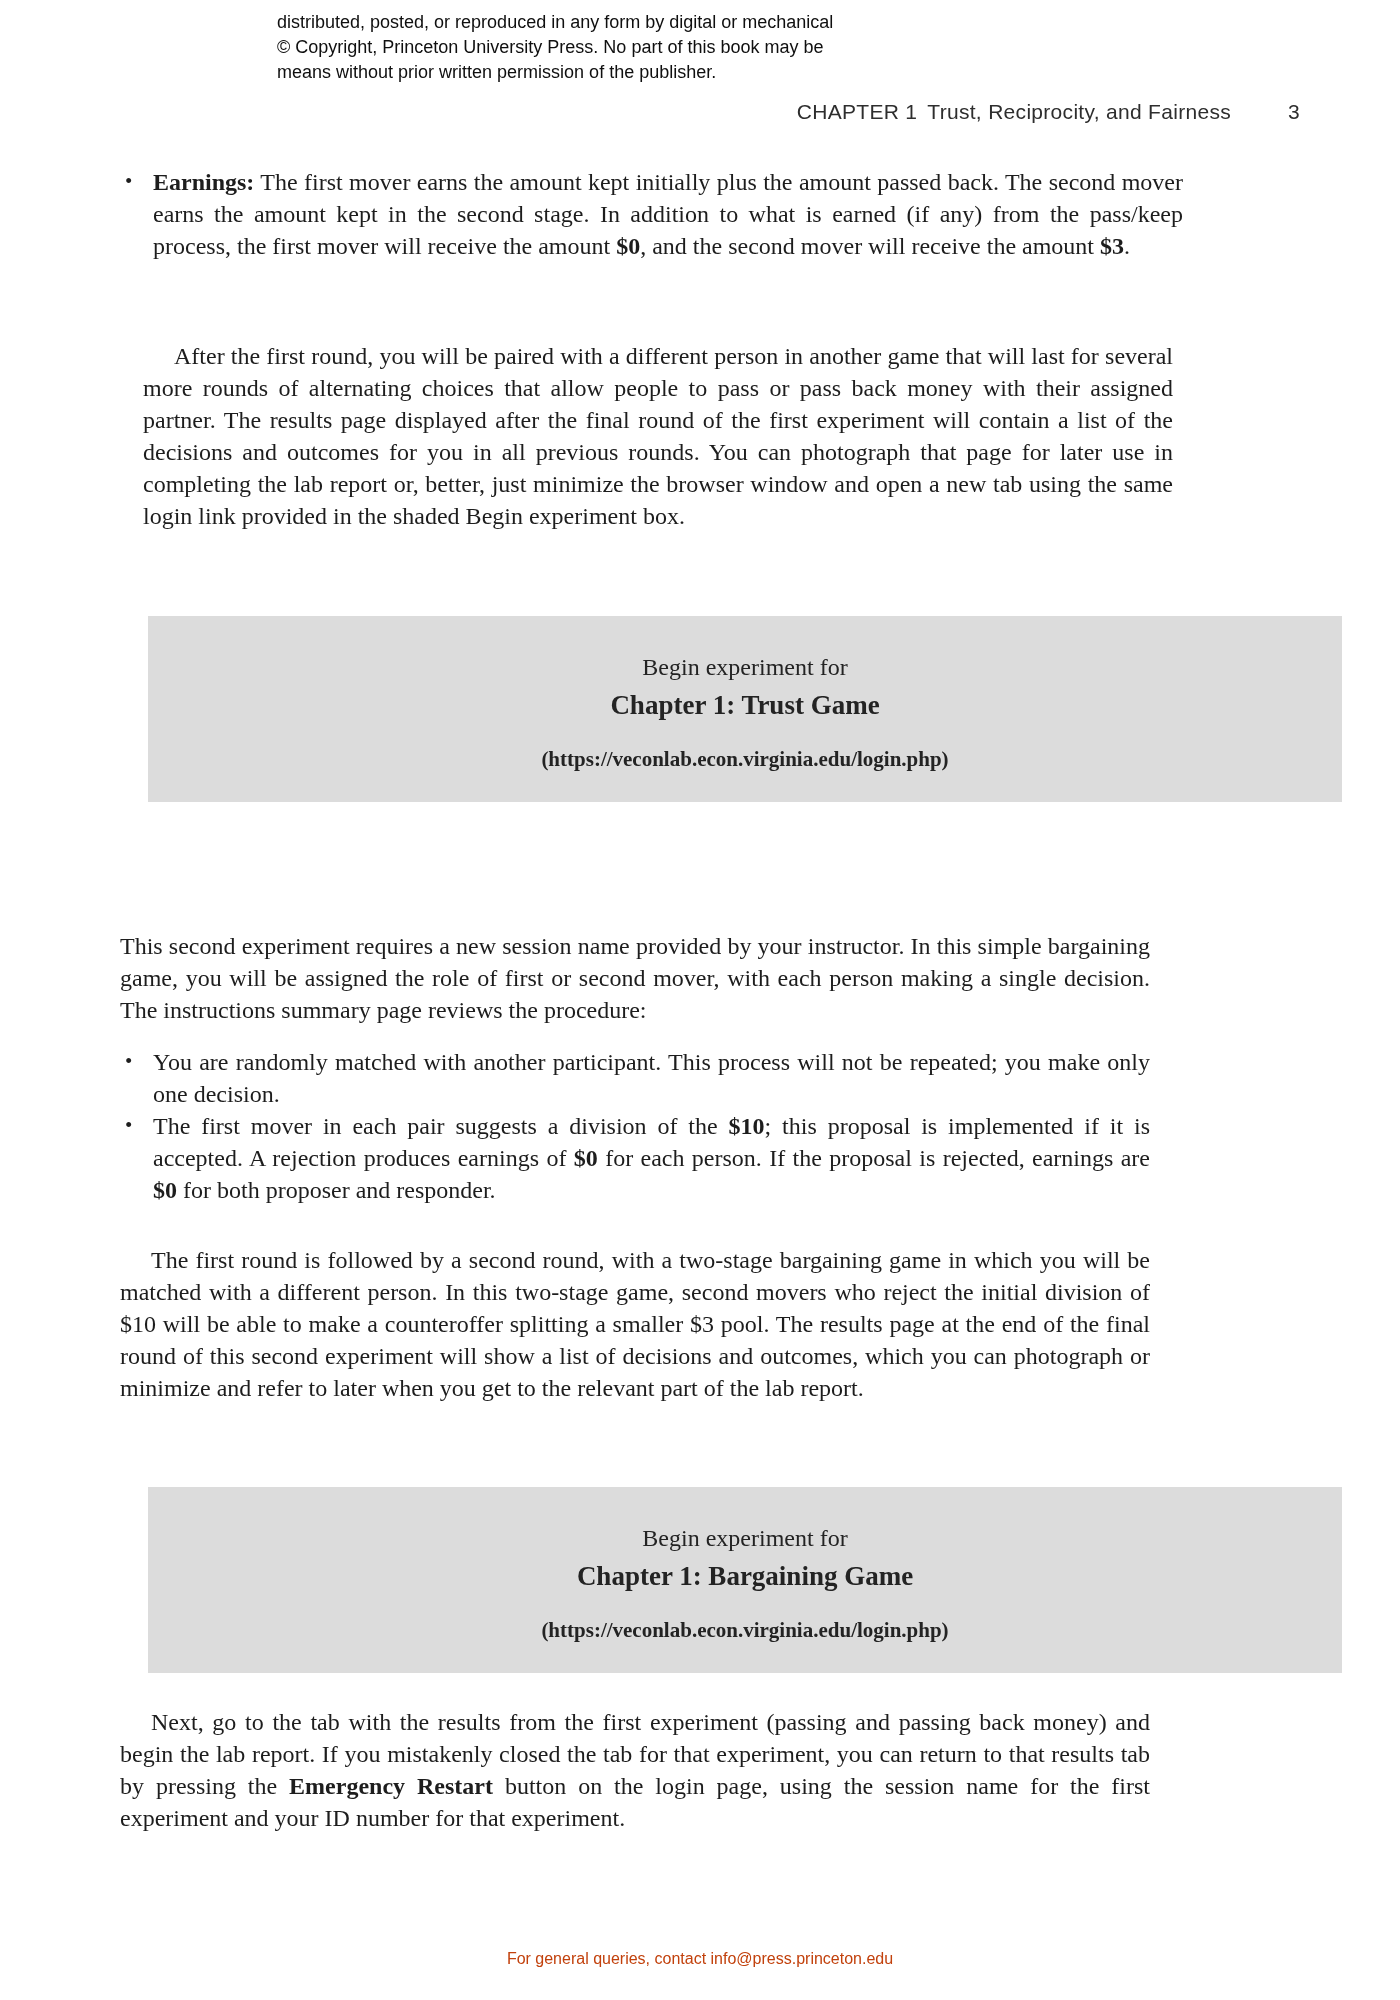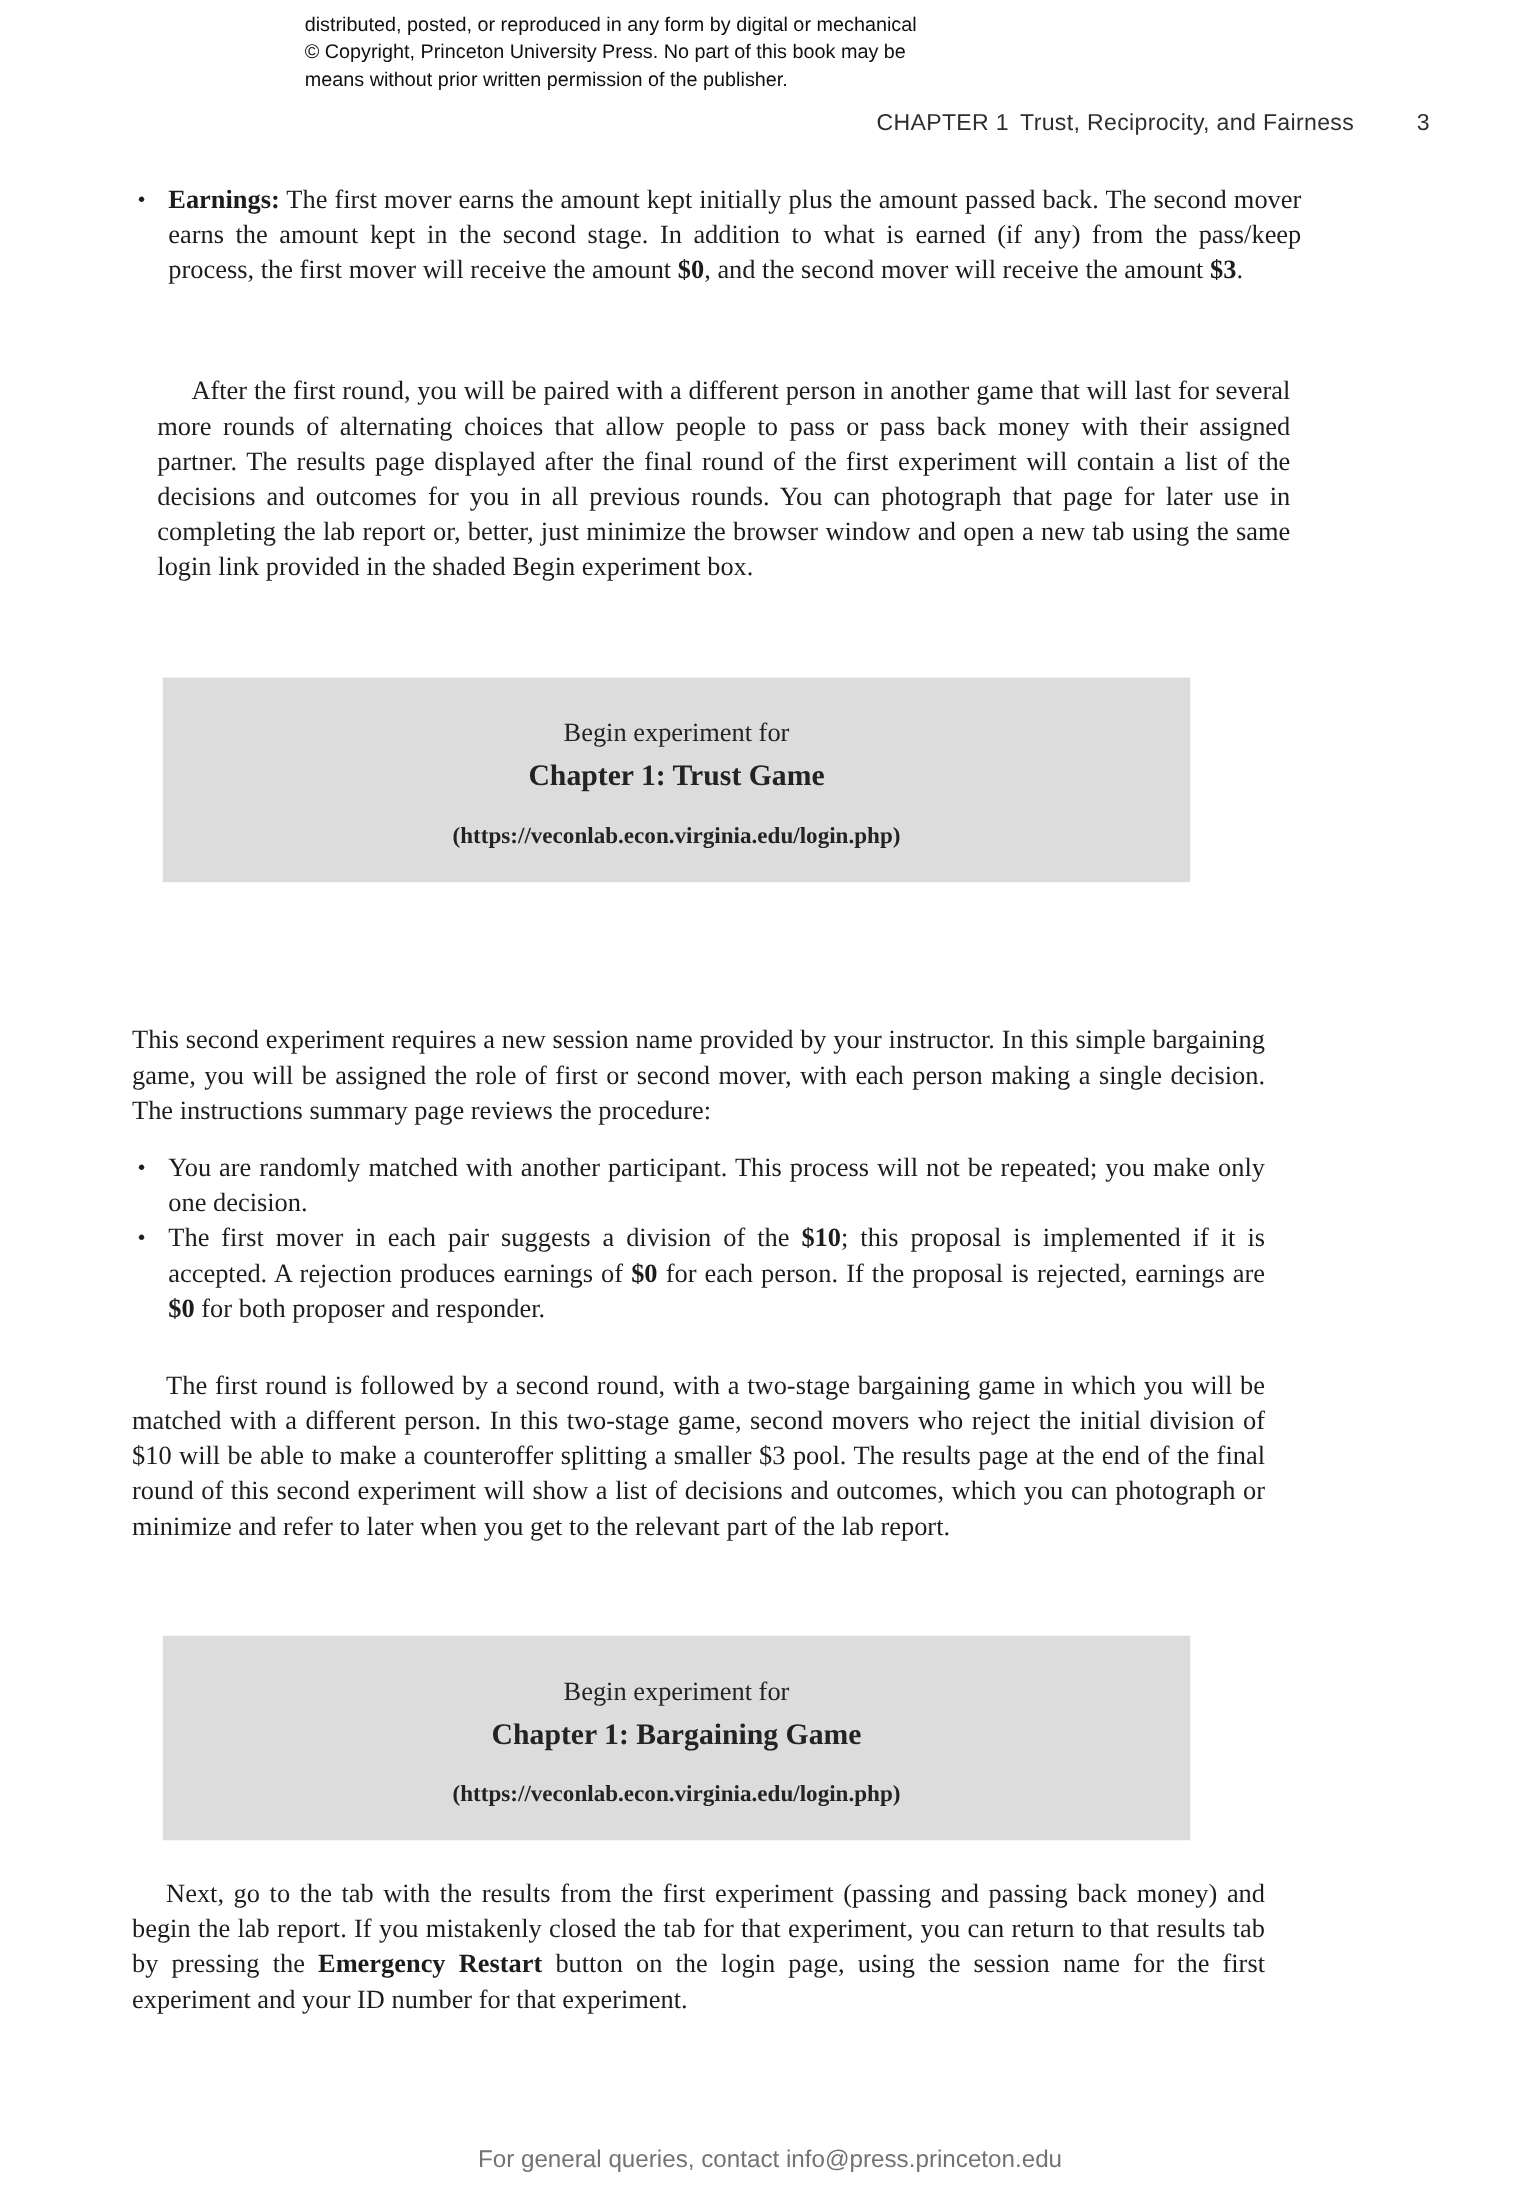--- a/index.html
+++ b/index.html
@@ -16,34 +16,34 @@
     display:flex; justify-content:flex-end; align-items:baseline;
     font-family:"Liberation Sans", sans-serif; font-size:21px; color:#2e2e2e; letter-spacing:0.3px;margin-top:20px;
   }
   .rh-title { margin-left:10px; }
   .rh-page { margin-left:57px; }
   .body-block { position:absolute; left:120px; width:1030px; font-size:24px; line-height:32px; text-align:justify; }
   .indent { text-indent:31px; }
   .bullet-item { position:relative; padding-left:33px; }
   .bullet-marker { position:absolute; left:5px; top:-1px; font-size:21px; }
   .gray-box {
-    position:absolute; left:148px; width:934px; height:186px;
+    position:absolute; left:148px; width:1194px; height:186px;
     background:#dcdcdc; text-align:center; color:#232323;
   }
   .gb-line1 { padding-top:36px; font-size:24px; line-height:30px; }
   .gb-line2 { margin-top:7px; font-size:27px; line-height:32px; font-weight:bold; }
   .gb-line3 { margin-top:25px; font-size:21px; line-height:26px; font-weight:bold; }
   .section-heading {
     position:absolute; left:119px; top:876px;
     font-family:"Liberation Sans", sans-serif; font-size:28px; font-weight:400;
     color:#6f6f6f; letter-spacing:0.4px;
   }
   .footer {
     position:absolute; top:1950px; left:0; width:1400px; text-align:center;
-    font-family:"Liberation Sans", sans-serif; font-size:22px; color:#737373;
+    font-family:"Liberation Sans", sans-serif; font-size:16px; color:#c2410c;
   }
   .pos-bullet-earnings { top:166px; }
   .pos-para-after      { top:340px;margin-left:23px; }
   .pos-box-trust       { top:616px; }
   .pos-para-this       { top:930px; }
   .pos-bullets-two     { top:1046px; }
   .pos-para-followed   { top:1244px; }
   .pos-box-bargain     { top:1487px; }
   .pos-para-next       { top:1706px; }
 </style>

